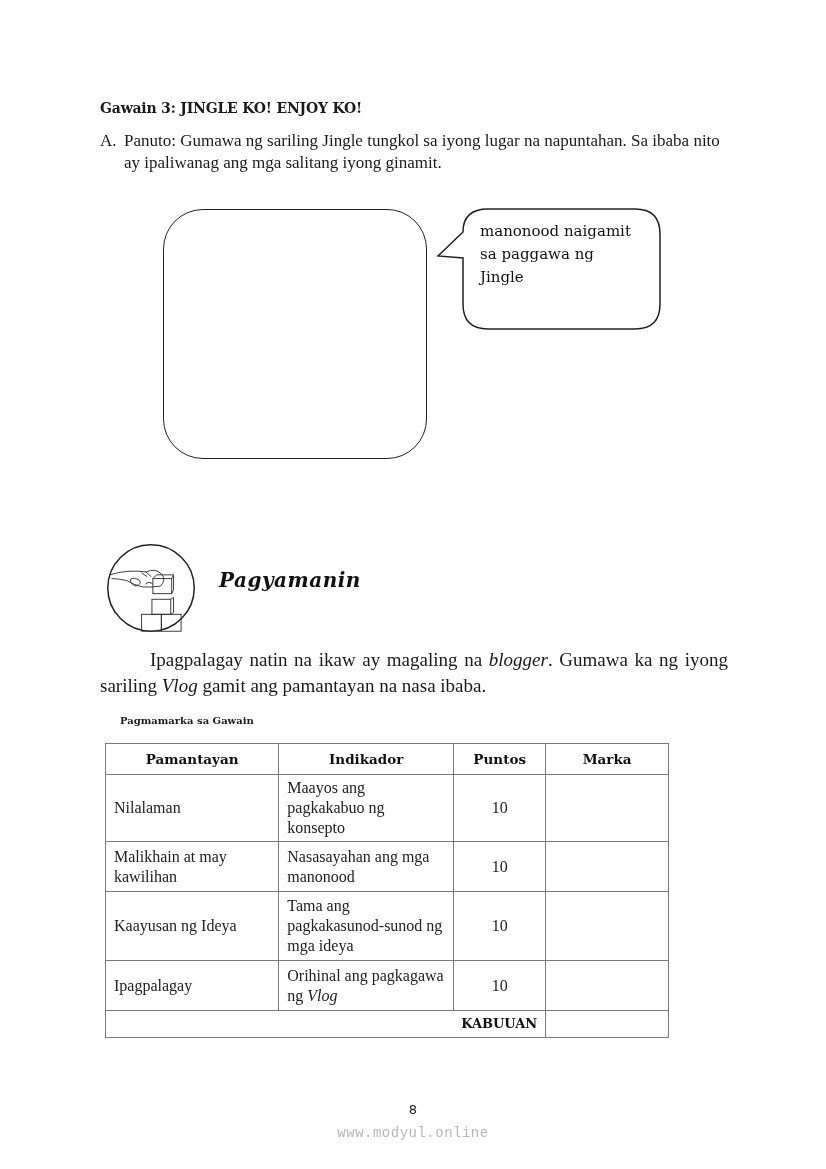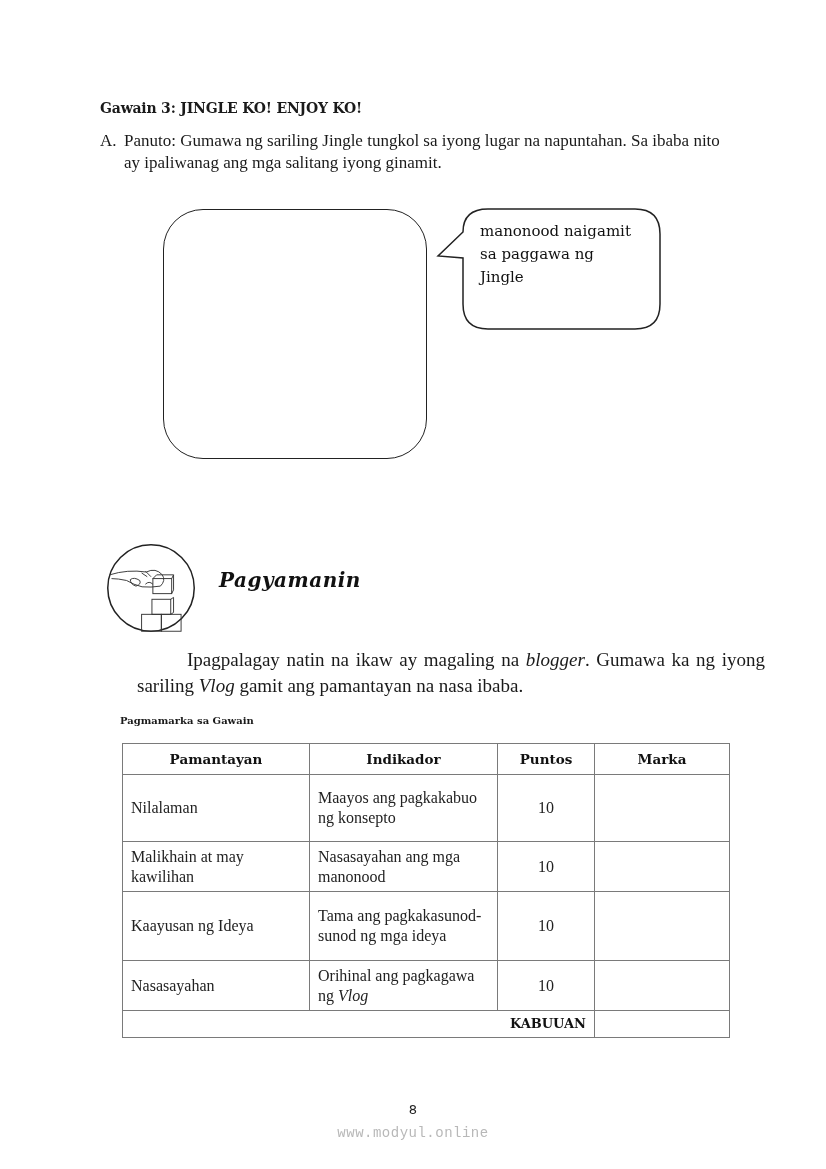--- a/index.html
+++ b/index.html
@@ -39,31 +39,30 @@
     left: 219px; top: 568px;
     font-family: "DejaVu Serif", serif;
     font-style: italic; font-weight: bold; font-size: 20px; letter-spacing: 0.5px;
     color: #111;
   }
 
   .paragraph {
     left: 100px; top: 647px; width: 628px;
     font-family: "Liberation Serif", serif; font-size: 19px; line-height: 26px;
     text-align: justify;
-    margin-left: 37px;
   }
   .paragraph .indent { display: inline-block; width: 50px; }
 
   .table-caption {
     left: 120px; top: 715px;
     font-family: "DejaVu Serif", serif; font-weight: bold; font-size: 10px;
   }
 
   table.rubric {
-    position: absolute; left: 122px; top: 743px; width: 608px;
+    position: absolute; left: 105px; top: 743px; width: 564px;
     border-collapse: collapse;
     font-family: "Liberation Serif", serif; font-size: 16px; color: #222;
   }
   table.rubric th, table.rubric td {
     border: 1.3px solid #7a7a7a; padding: 0 8px; vertical-align: middle;
     line-height: 20px;
   }
   table.rubric th {
     font-family: "DejaVu Serif", serif; font-weight: bold; font-size: 13.5px;
     height: 30px; text-align: center; color: #111;
@@ -151,21 +150,21 @@
       <td class="num">10</td>
       <td></td>
     </tr>
     <tr style="height:69px">
       <td>Kaayusan ng Ideya</td>
       <td>Tama ang pagkakasunod-sunod ng mga ideya</td>
       <td class="num">10</td>
       <td></td>
     </tr>
     <tr style="height:50px">
-      <td>Nasasayahan</td>
+      <td>Ipagpalagay</td>
       <td><span>Orihinal ang pagkagawa ng </span><i>Vlog</i></td>
       <td class="num">10</td>
       <td></td>
     </tr>
     <tr style="height:27px">
       <td colspan="3" class="total-label">KABUUAN</td>
       <td></td>
     </tr>
   </tbody>
 </table>

